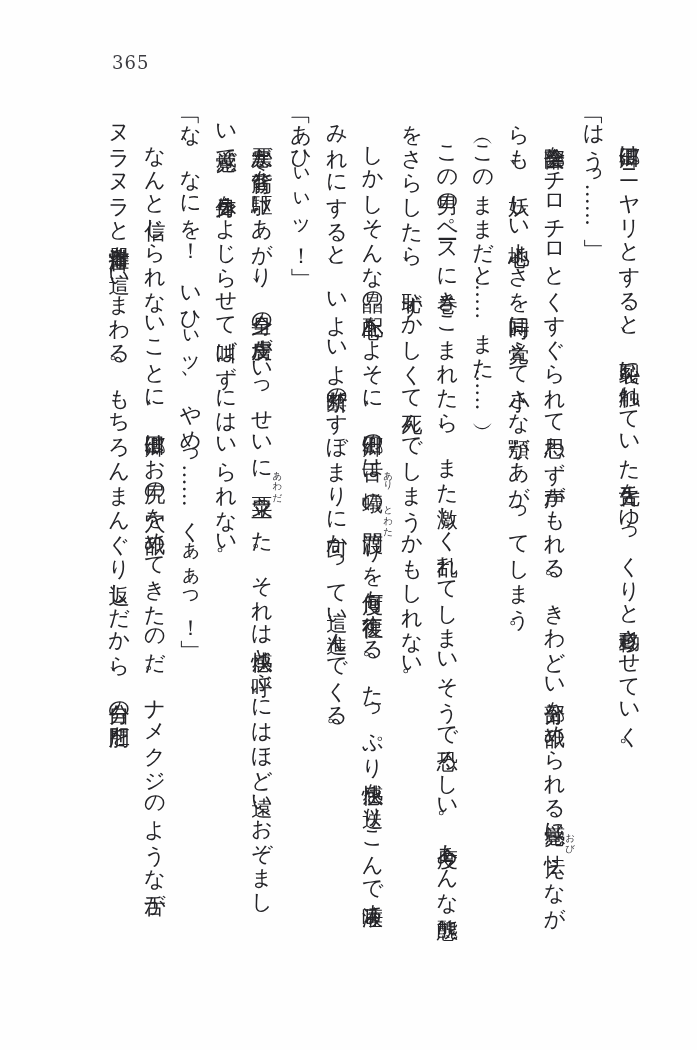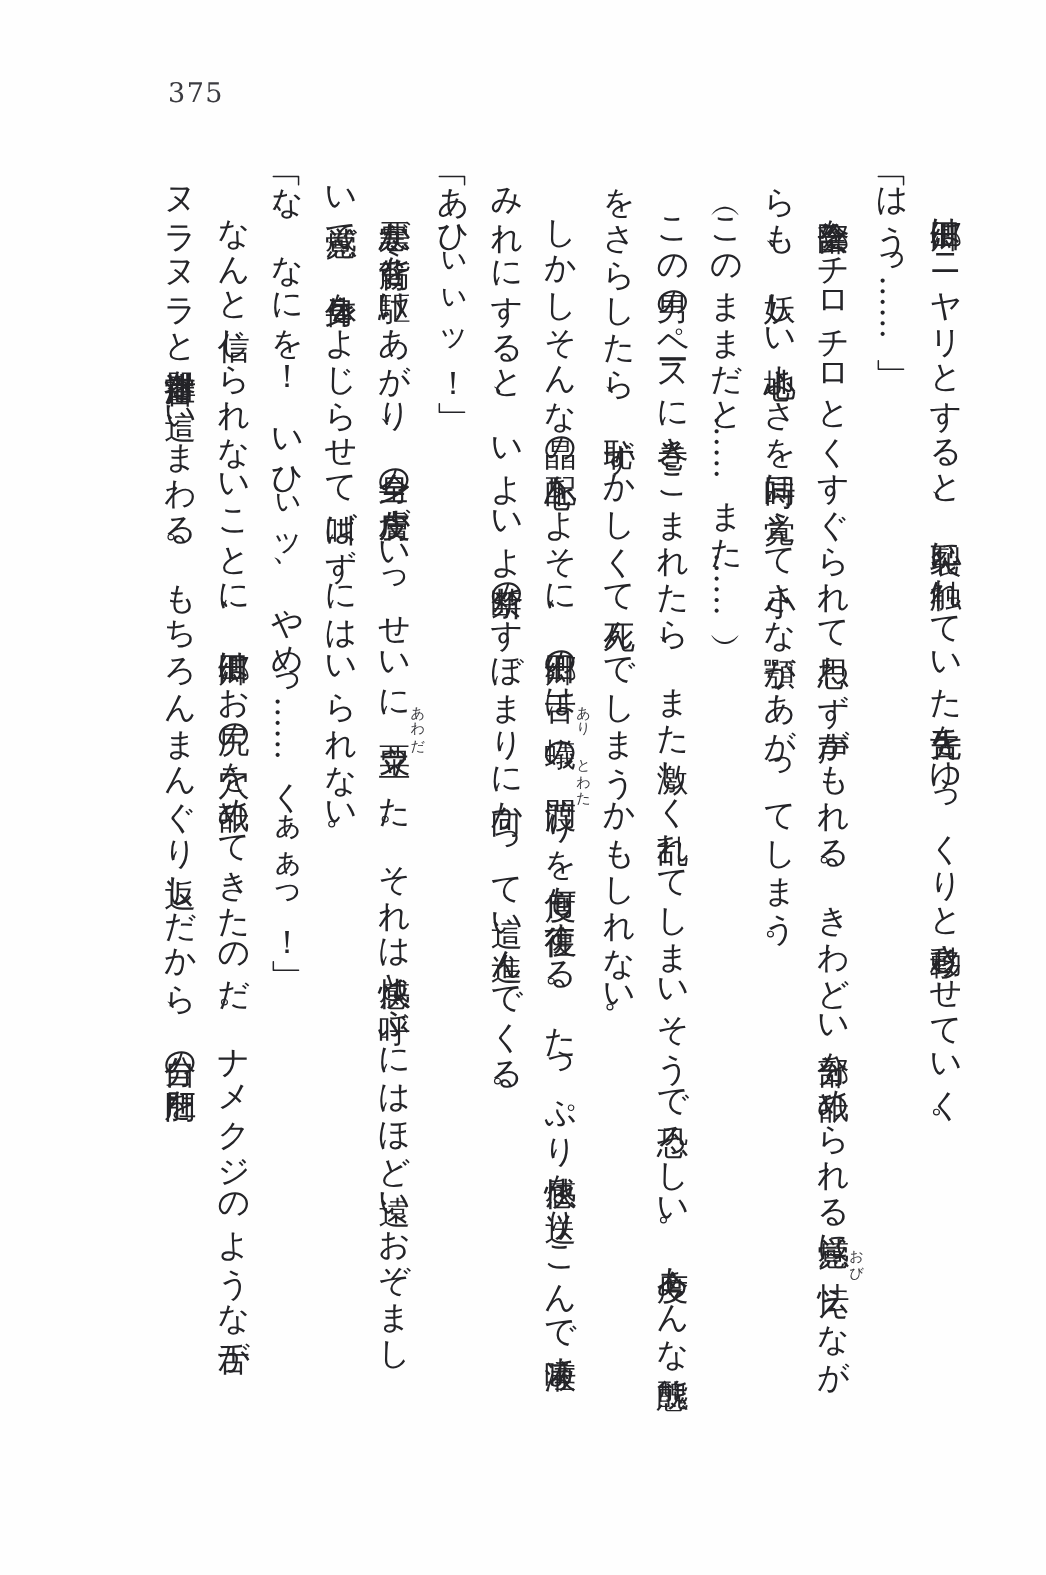--- a/index.html
+++ b/index.html
@@ -49,21 +49,21 @@
     font-size: 9.5px;
     line-height: 1;
     color: #3a3a3e;
     letter-spacing: 0;
   }
 </style>
 </head>
 <body>
 
 <div class="book-page">
-  <div class="page-number">375</div>
+  <div class="page-number">365</div>
   <div class="text-columns">
       <p class="indent">郷田はニヤリとすると、恥裂に触れていた舌先をゆっくりと移動させていく。</p>
       <p class="">「はうっ……」</p>
       <p class="indent">会陰部をチロチロとくすぐられて思わず声がもれる。きわどい部分を舐められる感覚に<ruby>怯<rt>おび</rt></ruby>えながらも、妖しい心地よさを同時に覚えて小さな顎があがってしまう。</p>
       <p class="indent">（このままだと……また……）</p>
       <p class="indent">この男のペースに巻きこまれたら、また激しく乱れてしまいそうで恐ろしい。今度あんな醜態をさらしたら、恥ずかしくて死んでしまうかもしれない。</p>
       <p class="indent">しかしそんな晶の心配をよそに、郷田の舌は<ruby>蟻<rt>あり</rt></ruby>の<ruby>門渡<rt>とわた</rt></ruby>りを何度も往復する。たっぷり快感を送りこんで唾液まみれにすると、いよいよ禁断のすぼまりに向かって這い進んでくる。</p>
       <p class="">「あひぃぃッ！」</p>
       <p class="indent">悪寒が背筋を駆けあがり、全身の皮膚がいっせいに<ruby>粟立<rt>あわだ</rt></ruby>った。それは快感と呼ぶにはほど遠いおぞましい感覚で、身体をよじらせて叫ばずにはいられない。</p>
       <p class="">「な、なにを！　いひぃッ、やめっ……くぁぁっ！」</p>

